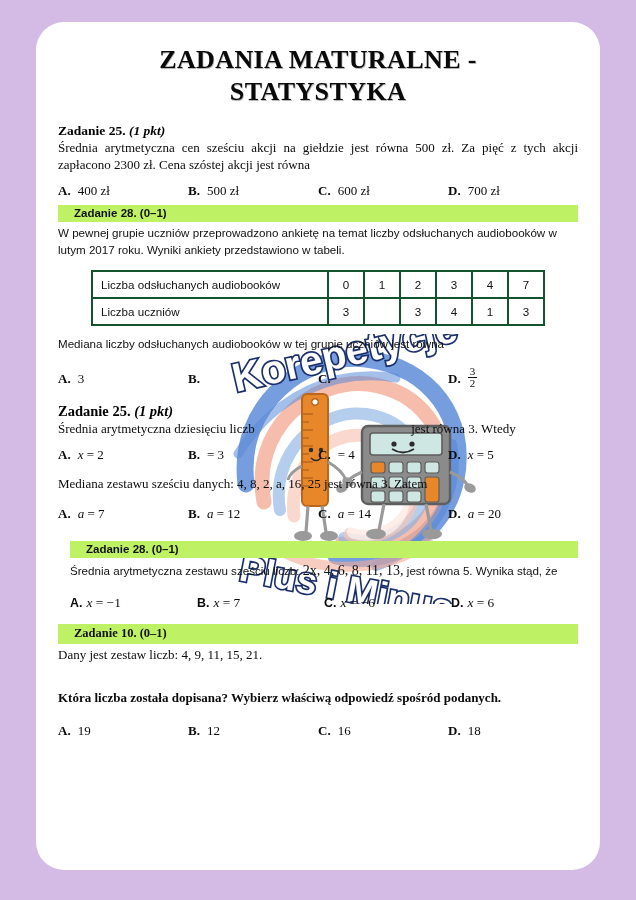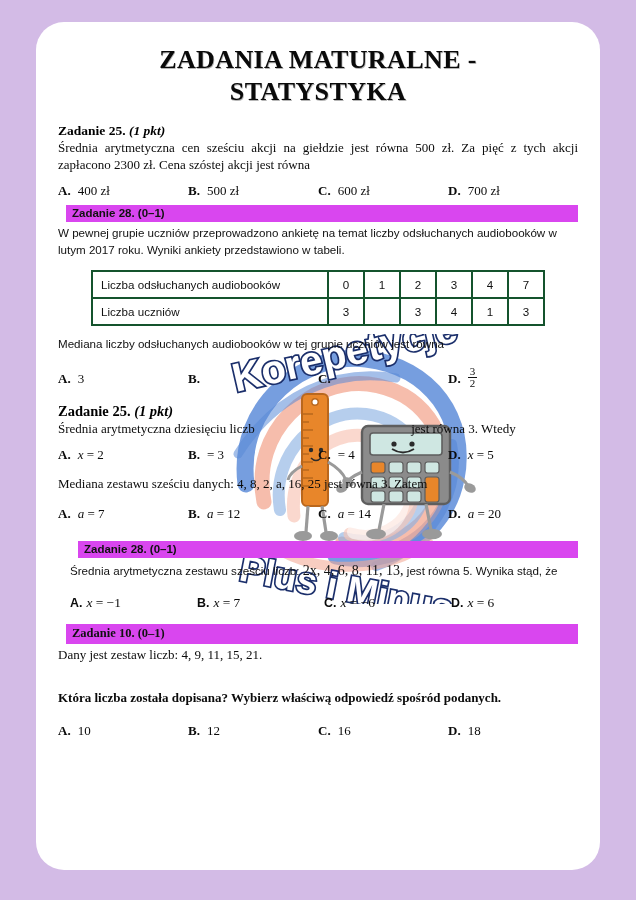--- a/index.html
+++ b/index.html
@@ -62,27 +62,27 @@
     font-size: 13.5px;
     color: #000;
     margin-bottom: 1px;
   }
   .task-head-plain .pkt {
     font-style: italic;
     text-align: center;
   }
 
   .task-head-bar {
-    background: #d946ef;
+    background: #bef264;
     font-family: "Liberation Sans", sans-serif;
     font-weight: bold;
     font-size: 11.5px;
     color: #111;
-    padding: 2px 6px 3px 6px;
-    margin: 0 0 3px 8px;
+    padding: 2px 6px 3px 16px;
+    margin: 0 0 3px 0;
   }
   .task-head-bar.serif {
     font-family: "Liberation Serif", serif;
     font-size: 12.5px;
   }
 
   .body-serif {
     font-family: "Liberation Serif", serif;
     font-size: 13px;
     line-height: 1.30;
@@ -466,21 +466,21 @@
 
     <div class="task">
       <div class="task-head-bar serif">Zadanie 10. (0–1)</div>
       <div class="body-serif">Dany jest zestaw liczb: 4, 9, 11, 15, 21.</div>
       <div class="spacer-md"></div>
       <div class="spacer-md"></div>
       <div class="body-serif" style="font-weight:bold;">Która liczba została dopisana? Wybierz właściwą odpowiedź spośród podanych.</div>
       <div class="answers" style="margin-top:16px;">
         <div class="ans">
           <span class="lbl">A.</span>
-          <span class="val">10</span>
+          <span class="val">19</span>
         </div>
         <div class="ans">
           <span class="lbl">B.</span>
           <span class="val">12</span>
         </div>
         <div class="ans">
           <span class="lbl">C.</span>
           <span class="val">16</span>
         </div>
         <div class="ans">

